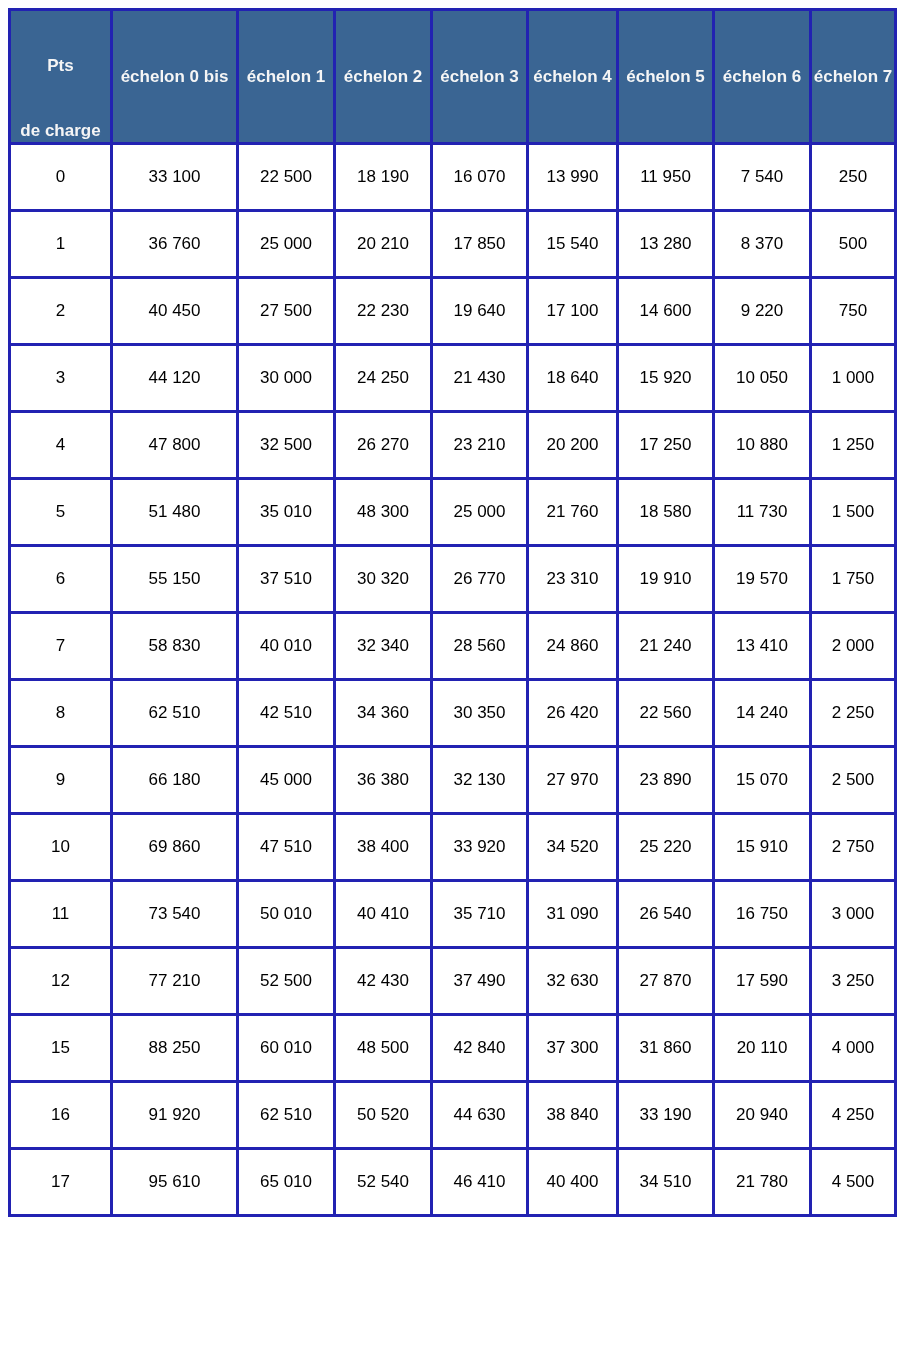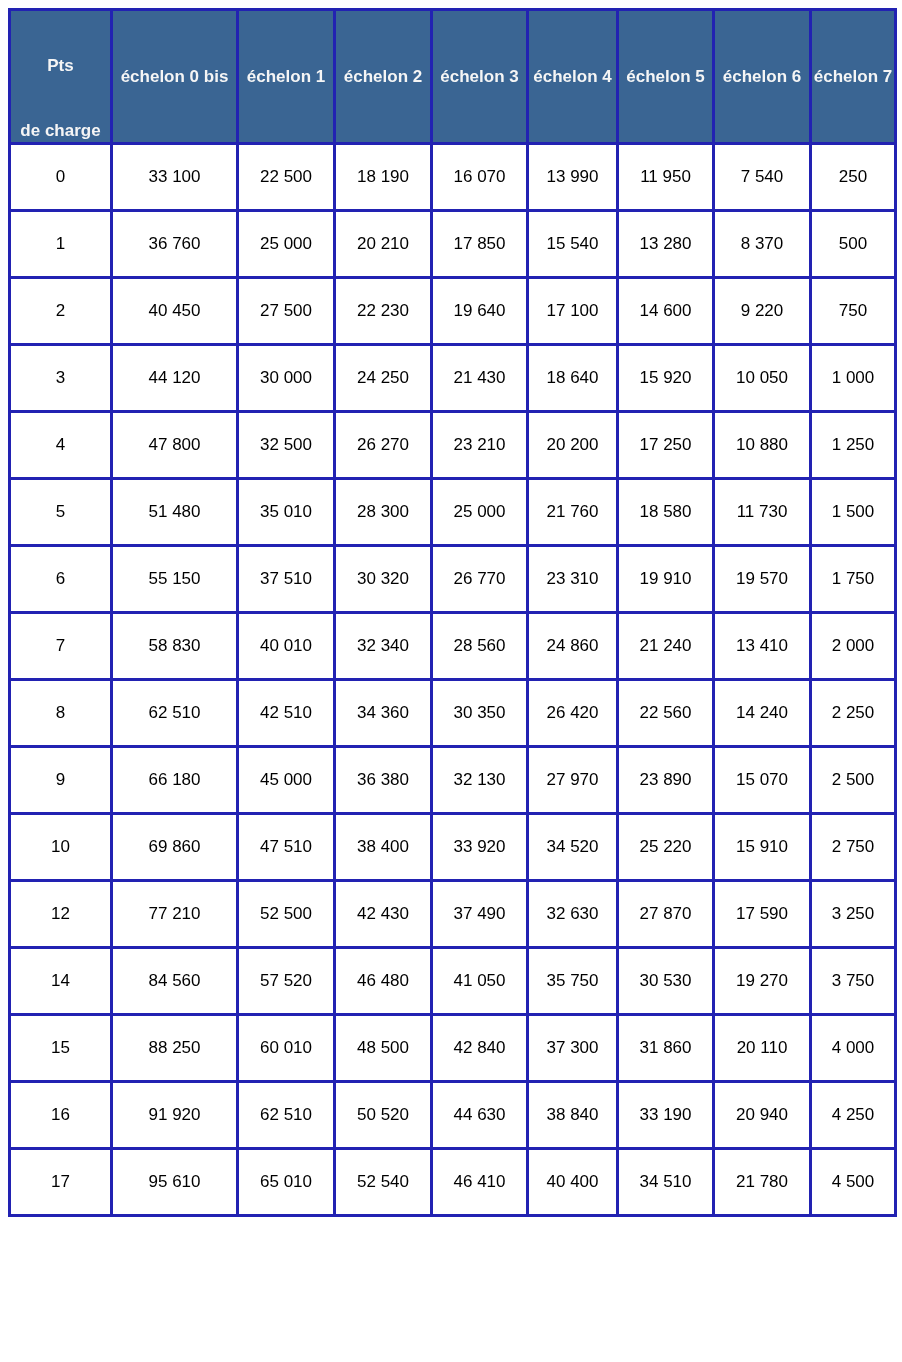--- a/index.html
+++ b/index.html
@@ -126,21 +126,21 @@
         <td>23 210</td>
         <td>20 200</td>
         <td>17 250</td>
         <td>10 880</td>
         <td>1 250</td>
       </tr>
       <tr>
         <td>5</td>
         <td>51 480</td>
         <td>35 010</td>
-        <td>28 300</td>
+        <td>48 300</td>
         <td>25 000</td>
         <td>21 760</td>
         <td>18 580</td>
         <td>11 730</td>
         <td>1 500</td>
       </tr>
       <tr>
         <td>6</td>
         <td>55 150</td>
         <td>37 510</td>
@@ -189,42 +189,42 @@
         <td>69 860</td>
         <td>47 510</td>
         <td>38 400</td>
         <td>33 920</td>
         <td>34 520</td>
         <td>25 220</td>
         <td>15 910</td>
         <td>2 750</td>
       </tr>
       <tr>
+        <td>11</td>
+        <td>73 540</td>
+        <td>50 010</td>
+        <td>40 410</td>
+        <td>35 710</td>
+        <td>31 090</td>
+        <td>26 540</td>
+        <td>16 750</td>
+        <td>3 000</td>
+      </tr>
+      <tr>
         <td>12</td>
         <td>77 210</td>
         <td>52 500</td>
         <td>42 430</td>
         <td>37 490</td>
         <td>32 630</td>
         <td>27 870</td>
         <td>17 590</td>
         <td>3 250</td>
       </tr>
       <tr>
-        <td>14</td>
-        <td>84 560</td>
-        <td>57 520</td>
-        <td>46 480</td>
-        <td>41 050</td>
-        <td>35 750</td>
-        <td>30 530</td>
-        <td>19 270</td>
-        <td>3 750</td>
-      </tr>
-      <tr>
         <td>15</td>
         <td>88 250</td>
         <td>60 010</td>
         <td>48 500</td>
         <td>42 840</td>
         <td>37 300</td>
         <td>31 860</td>
         <td>20 110</td>
         <td>4 000</td>
       </tr>

